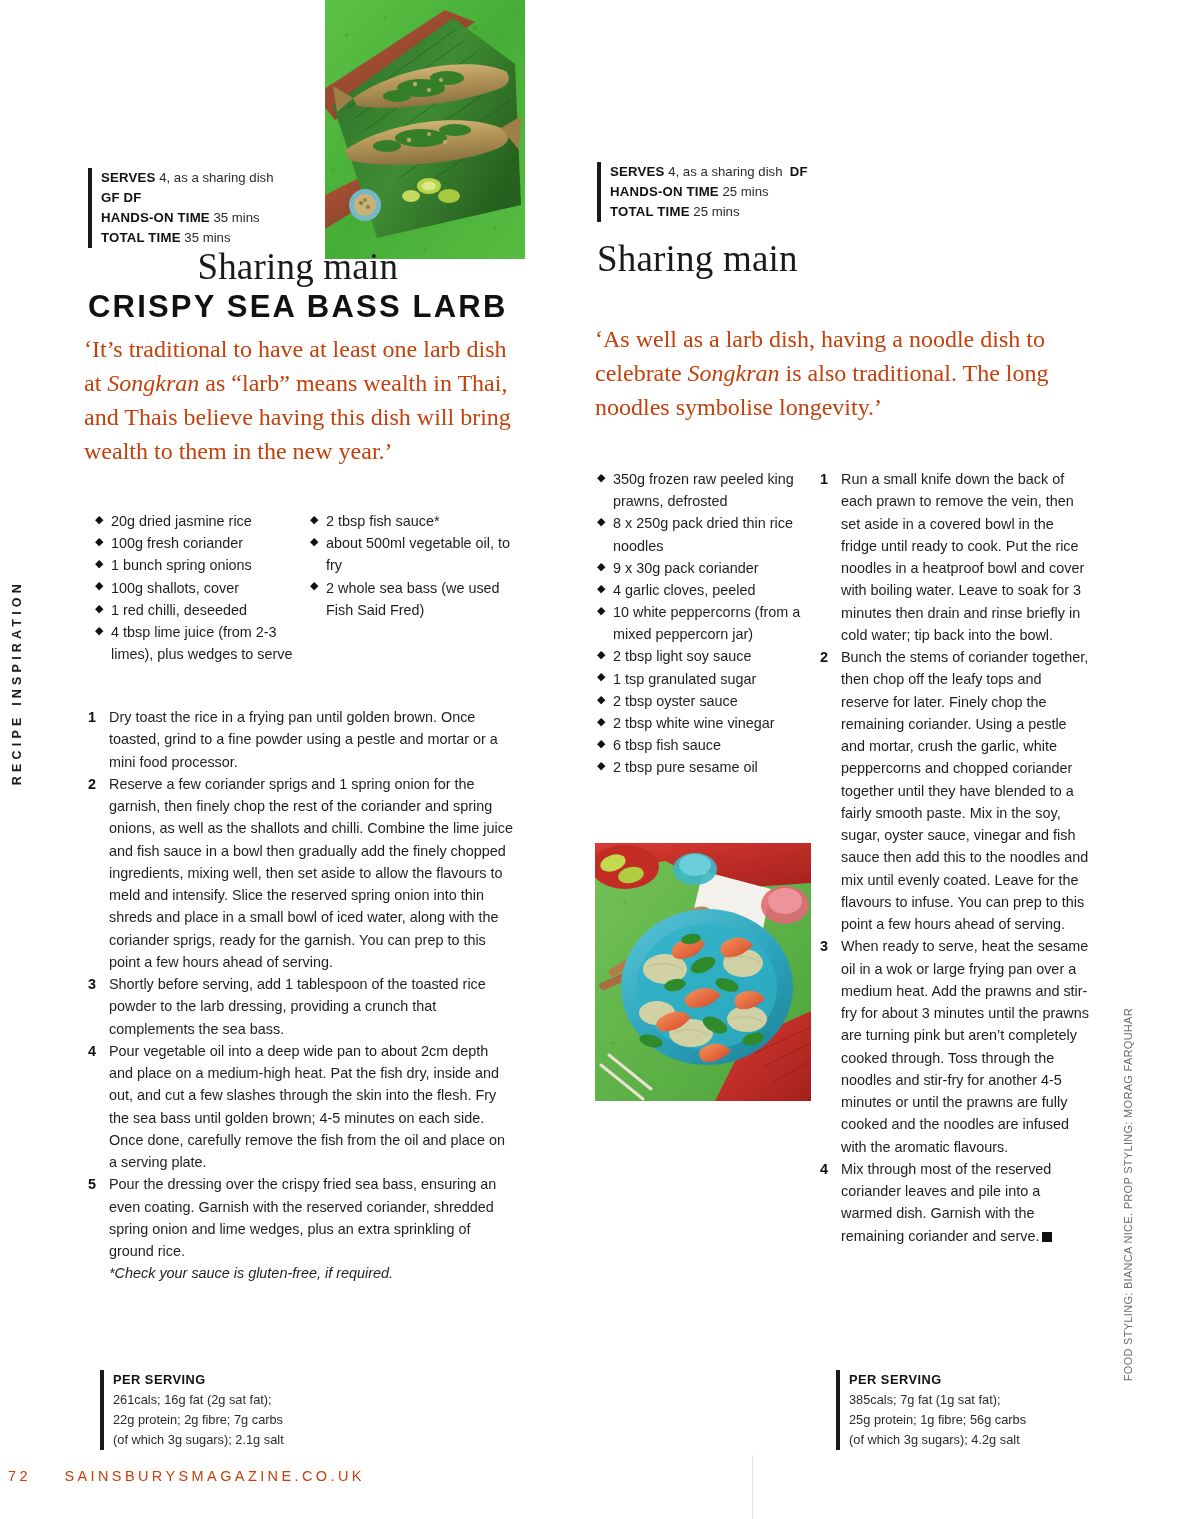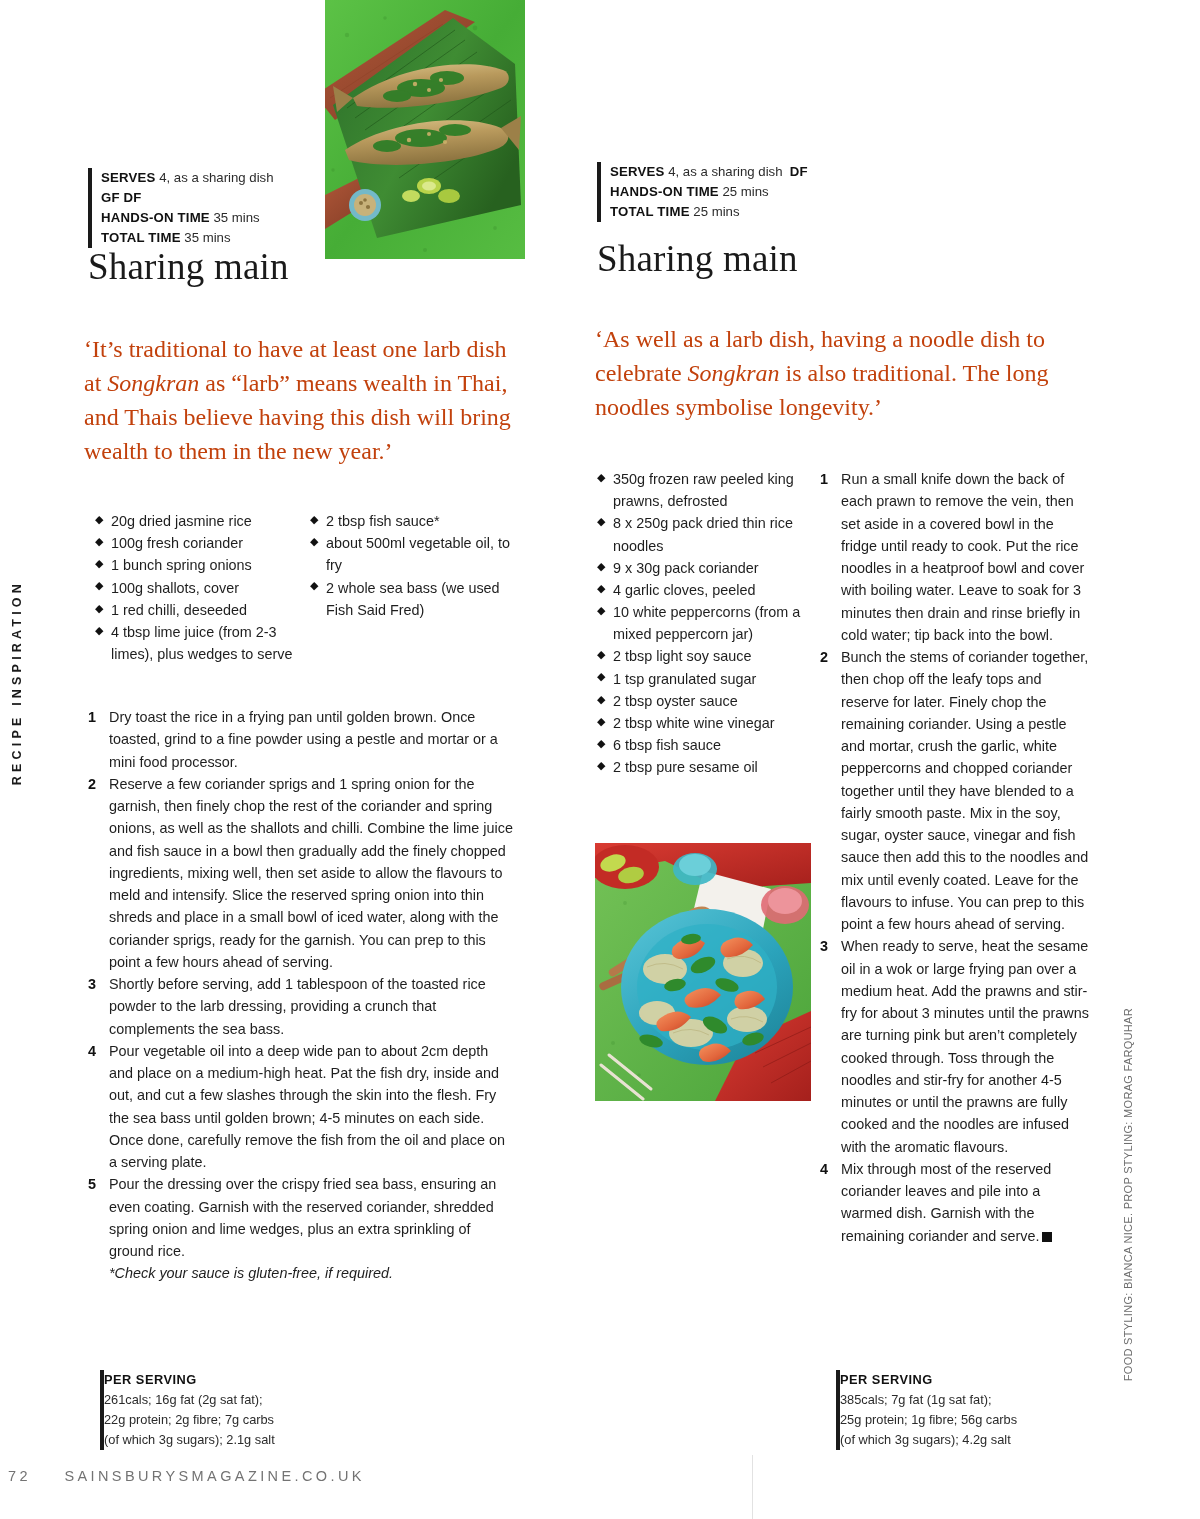--- a/index.html
+++ b/index.html
@@ -152,40 +152,41 @@
     margin-left: 3px;
   }
   #steps-left  { left: 88px;  top: 706px; width: 425px; }
   #steps-right { left: 820px; top: 468px; width: 272px; }
   .footnote { font-style: italic; padding-left: 21px; }
 
   
   .nutrition {
     position: absolute;
     border-left: 4px solid #1a1a1a;
+    padding-left: 9px;
     font-size: 12.8px;
     line-height: 1.56;
     color: #2b2b2b;
   }
   .nutrition .hdr {
     font-weight: 700;
     color: #111;
     letter-spacing: 0.5px;
   }
   #nutrition-left  { left: 100px; top: 1370px; width: 290px; }
   #nutrition-right { left: 836px; top: 1370px; width: 290px; }
 
   
   #footer {
     position: absolute;
     left: 8px;
     top: 1468px;
     font-size: 14.5px;
     letter-spacing: 3.4px;
-    color: #737373;
+    color: #c2410c;
     white-space: nowrap;
   }
   #footer .pageno { margin-right: 26px; }
 
   
   #gutter-rule {
     position: absolute;
     left: 752px;
     top: 1455px;
     width: 1px;
@@ -411,20 +412,21 @@
     <span>35 mins</span>
   </div>
   <div class="row">
     <b>TOTAL TIME</b>
     <span>35 mins</span>
   </div>
 </div>
 
 <div id="title-block-left">
   <div class="kicker">Sharing main</div>
+  <div class="recipe-title">CRISPY SEA BASS LARB</div>
 </div>
 
 <div class="standfirst" id="quote-left">
   ‘It’s traditional to have at least one larb dish at <i>Songkran</i> as “larb” means wealth in Thai, and Thais believe having this dish will bring wealth to them in the new year.’
 </div>
 
 <div class="ingredients" id="ing-left-a">
   <div class="ing-item"><span class="bullet">◆</span><span>20g dried jasmine rice</span></div>
   <div class="ing-item"><span class="bullet">◆</span><span>100g fresh coriander</span></div>
   <div class="ing-item"><span class="bullet">◆</span><span>1 bunch spring onions</span></div>

